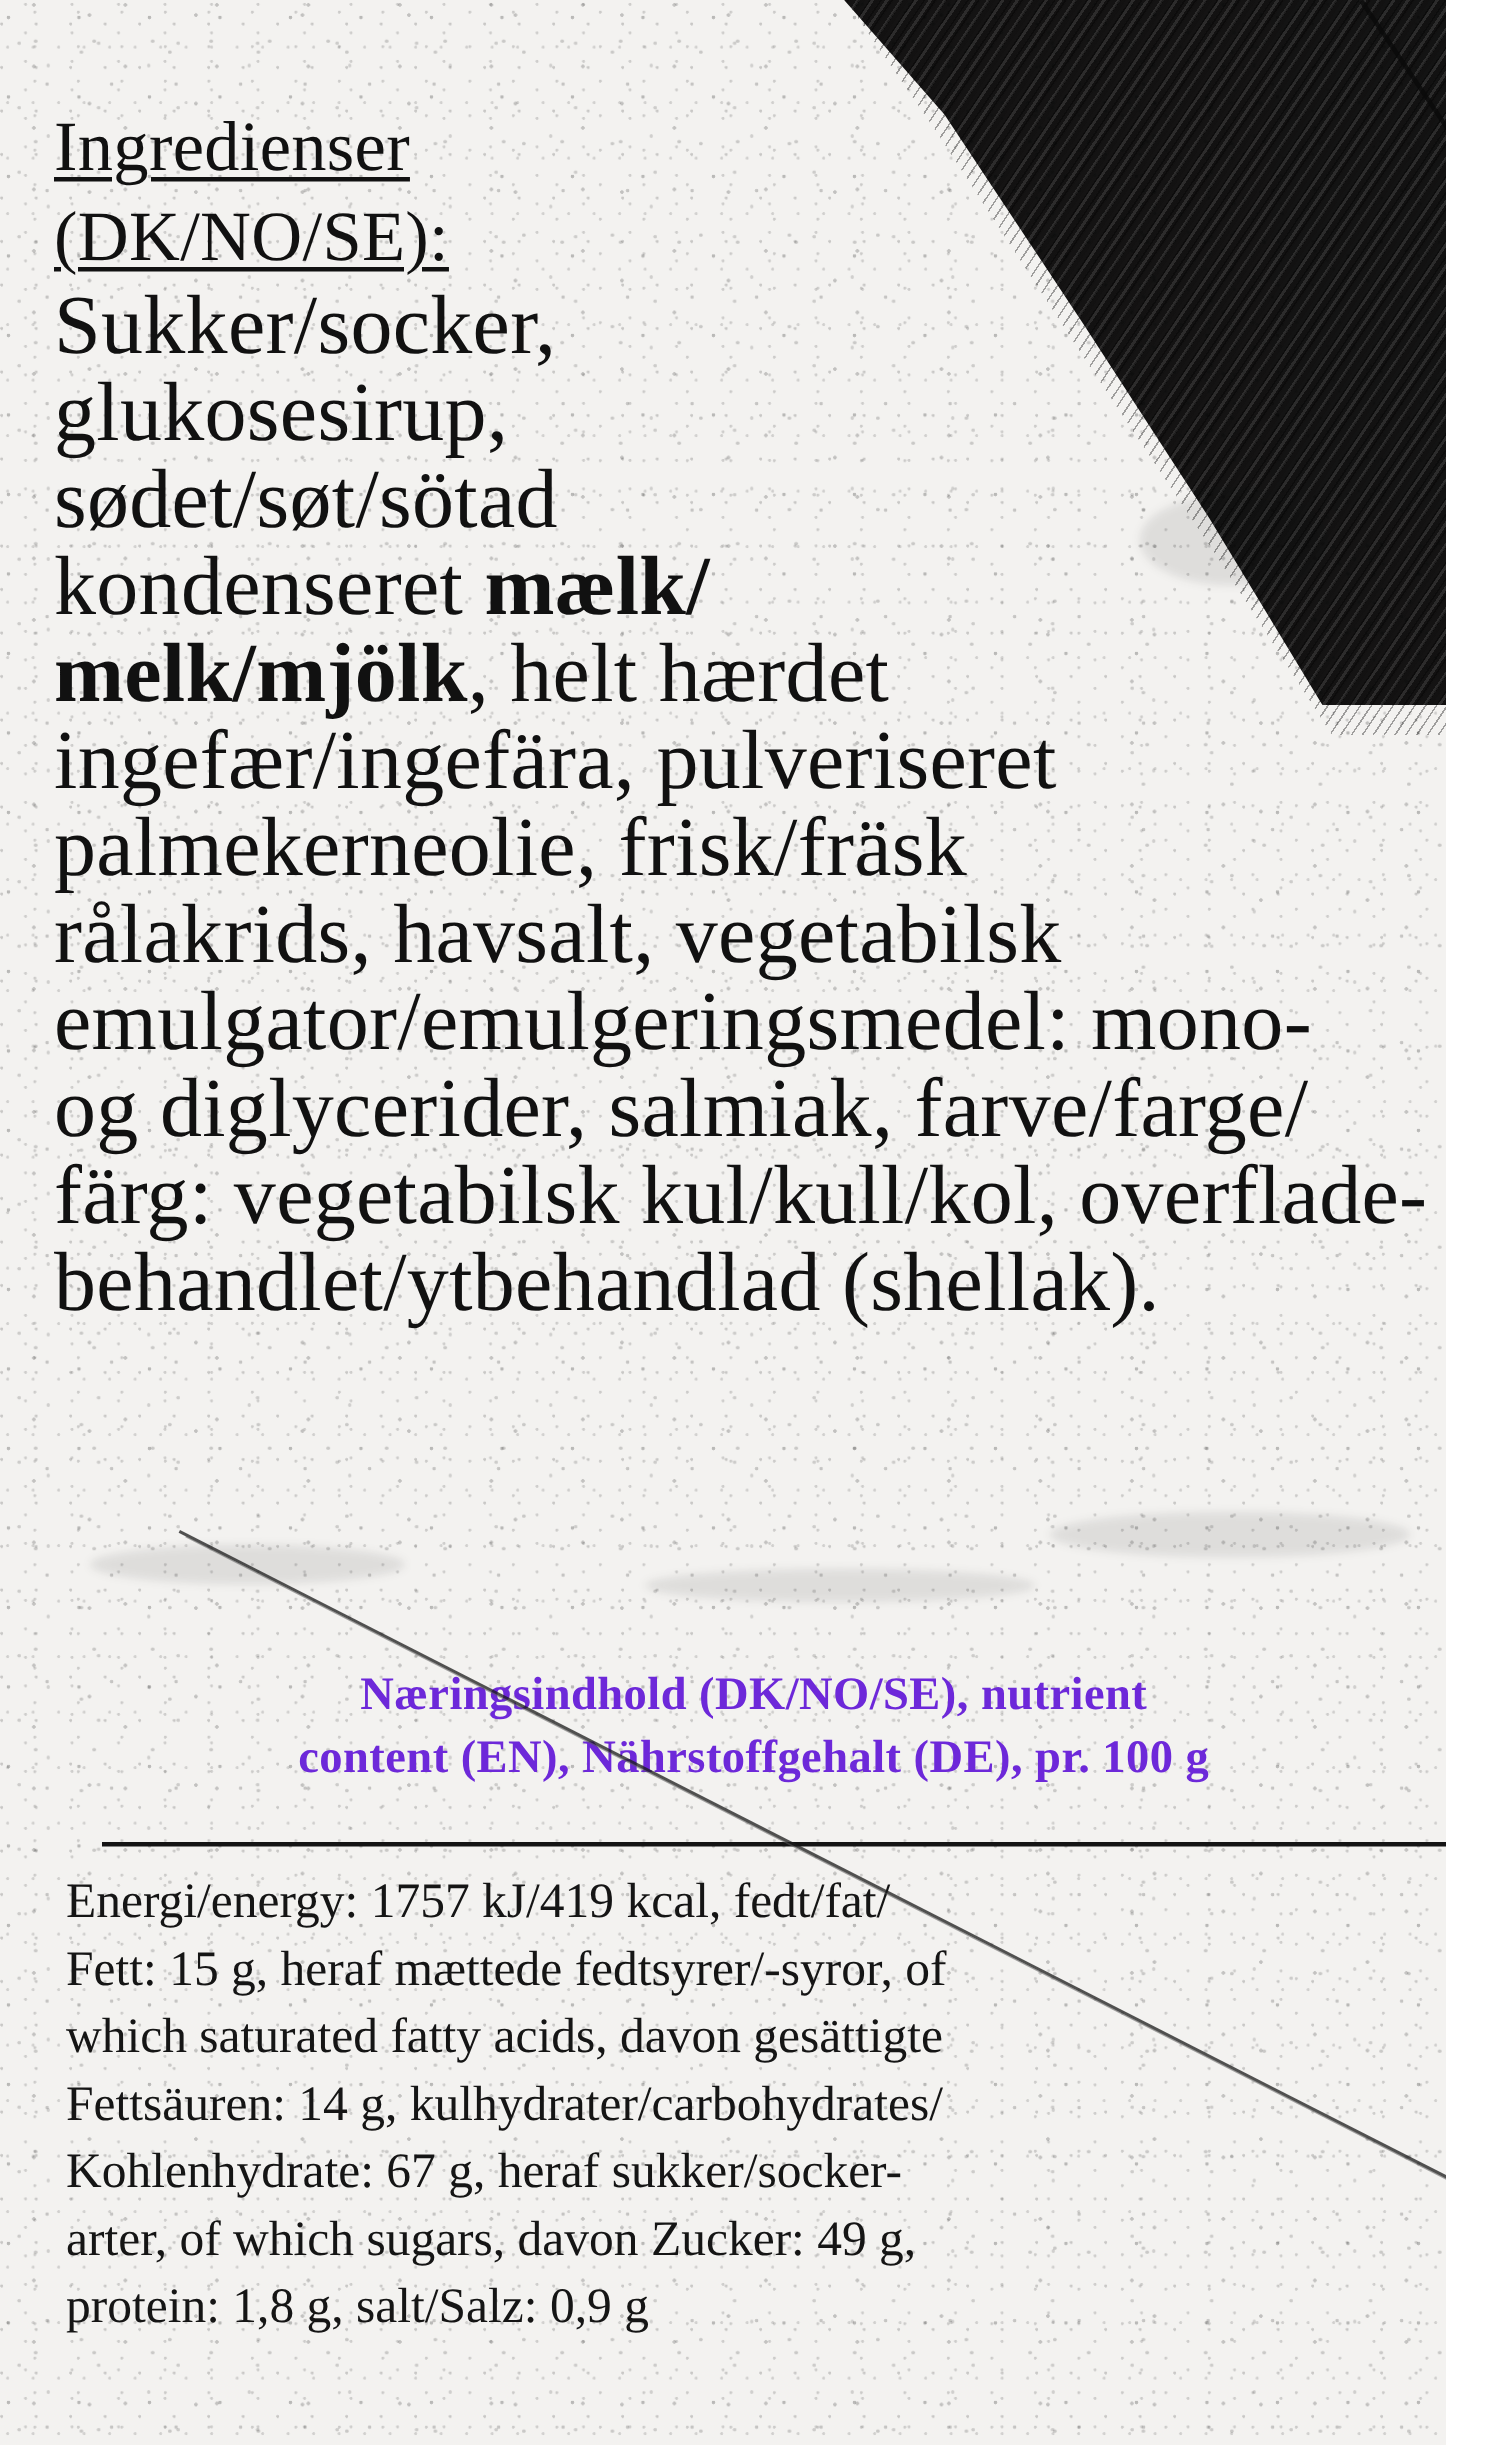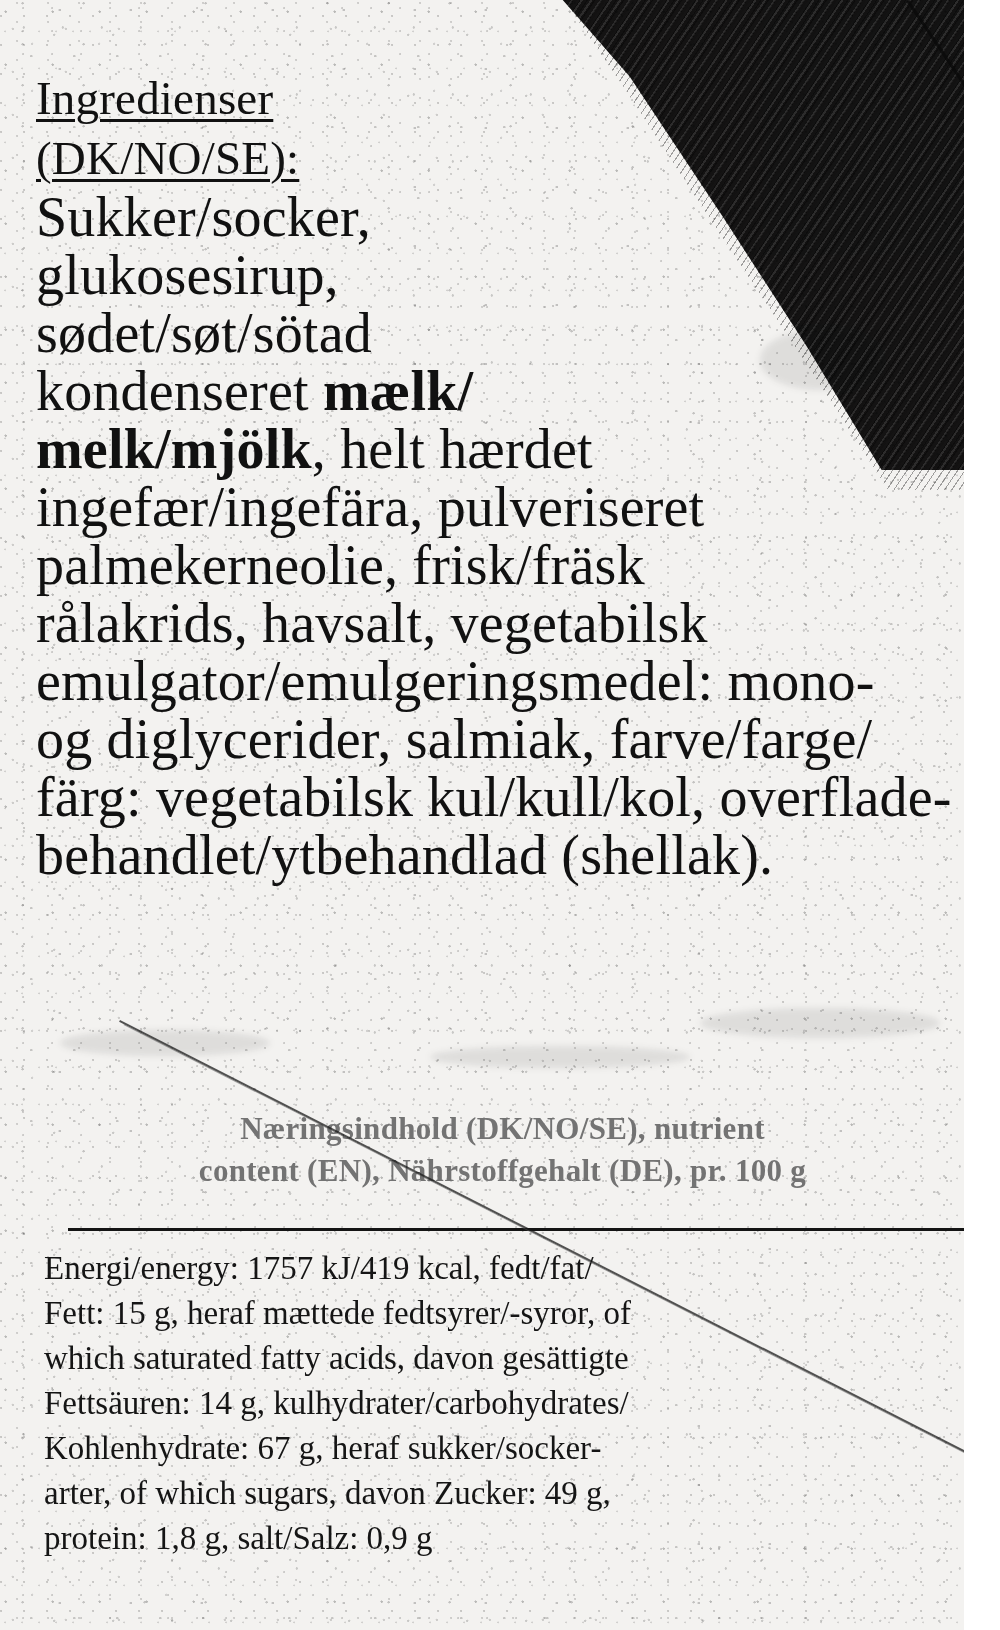--- a/index.html
+++ b/index.html
@@ -135,21 +135,21 @@
   
   .nutrition-heading {
     position: absolute;
     left: 40px;
     top: 1108px;
     width: 925px;
     text-align: center;
     font-weight: bold;
     font-size: 31px;
     line-height: 42px;
-    color: #737373;
+    color: #6d28d9;
     letter-spacing: 0.3px;
   }
 
   .rule {
     position: absolute;
     left: 68px;
     top: 1228px;
     width: 900px;
     height: 3px;
     background: #141414;

